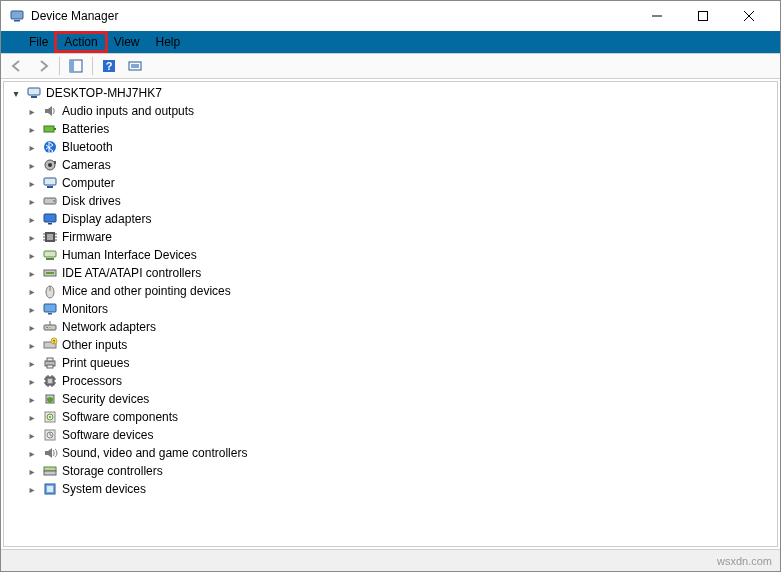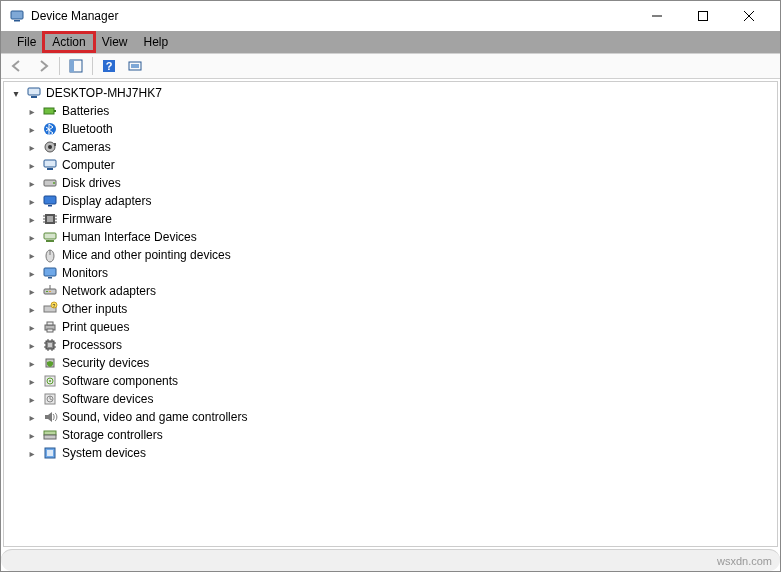--- a/index.html
+++ b/index.html
@@ -28,22 +28,22 @@
   .winctrl { display: flex; }
   .winbtn {
     width: 46px; height: 30px; display: flex; align-items: center; justify-content: center;
     font-family: "Segoe UI", sans-serif; font-size: 12px;
   }
   
   .menubar {
     height: 22px;
     display: flex;
     align-items: center;
-    padding: 0 8px;
-    background: #a3a3a3;
+    padding: 0 20px;
+    background: #0369a1;
   }
   .menuitem {
     padding: 2px 8px;
     font-size: 12px;
     cursor: default;
   }
   .menuitem.highlight {
     outline: 3px solid #d4262a;
     outline-offset: -1px;
   }
@@ -100,21 +100,20 @@
   .statusbar {
     height: 22px;
     border-top: 1px solid #d0d0d0;
     background: #f0f0f0;
     display:flex;
     justify-content:flex-end;
     align-items:center;
     padding-right:8px;
     color:#999;
     font-size:11px;
-    border-radius:11px;
   }
 </style>
 </head>
 <body>
 
 <div class="titlebar">
   <span class="app-icon">
     <svg width="16" height="16" viewBox="0 0 16 16">
         <rect x="2" y="3" width="12" height="8" rx="1" fill="#7fa8d6" stroke="#2b5a93"></rect>
         <rect x="5" y="12" width="6" height="1.5" fill="#2b5a93"></rect>
@@ -190,20 +189,30 @@
           <rect x="5" y="11" width="6" height="2" fill="#2b5a93"></rect>
         </svg>
     </span>
     <span class="label">DESKTOP-MHJ7HK7</span>
   </div>
   <div id="children">
       <div class="treerow child">
         <span class="expander closed"></span>
         <span class="node-icon">
           <svg width="16" height="16">
+            <path d="M3 6h3l4-3v10l-4-3H3z" fill="#7a7a7a"></path>
+            <path d="M11 5c1.5 1 1.5 5 0 6" fill="none" stroke="#7a7a7a"></path>
+          </svg>
+        </span>
+        <span class="label">Audio inputs and outputs</span>
+      </div>
+      <div class="treerow child">
+        <span class="expander closed"></span>
+        <span class="node-icon">
+          <svg width="16" height="16">
             <rect x="2" y="5" width="10" height="6" fill="#6fbf3f" stroke="#3a7a1f"></rect>
             <rect x="12" y="7" width="2" height="2" fill="#3a7a1f"></rect>
           </svg>
         </span>
         <span class="label">Batteries</span>
       </div>
       <div class="treerow child">
         <span class="expander closed"></span>
         <span class="node-icon">
           <svg width="16" height="16">
@@ -272,20 +281,30 @@
       </div>
       <div class="treerow child">
         <span class="expander closed"></span>
         <span class="node-icon">
           <svg width="16" height="16">
             <rect x="2" y="4" width="12" height="6" rx="1" fill="#d6e4cc" stroke="#5a8a3a"></rect>
             <rect x="4" y="11" width="8" height="2" fill="#5a8a3a"></rect>
           </svg>
         </span>
         <span class="label">Human Interface Devices</span>
+      </div>
+      <div class="treerow child">
+        <span class="expander closed"></span>
+        <span class="node-icon">
+          <svg width="16" height="16">
+            <rect x="2" y="5" width="12" height="6" fill="#c9c9c9" stroke="#666"></rect>
+            <path d="M4 8h8" stroke="#5aa02c" stroke-width="2"></path>
+          </svg>
+        </span>
+        <span class="label">IDE ATA/ATAPI controllers</span>
       </div>
       <div class="treerow child">
         <span class="expander closed"></span>
         <span class="node-icon">
           <svg width="16" height="16">
             <ellipse cx="8" cy="9" rx="4" ry="6" fill="#ddd" stroke="#777"></ellipse>
             <line x1="8" y1="3" x2="8" y2="8" stroke="#777"></line>
           </svg>
         </span>
         <span class="label">Mice and other pointing devices</span>

